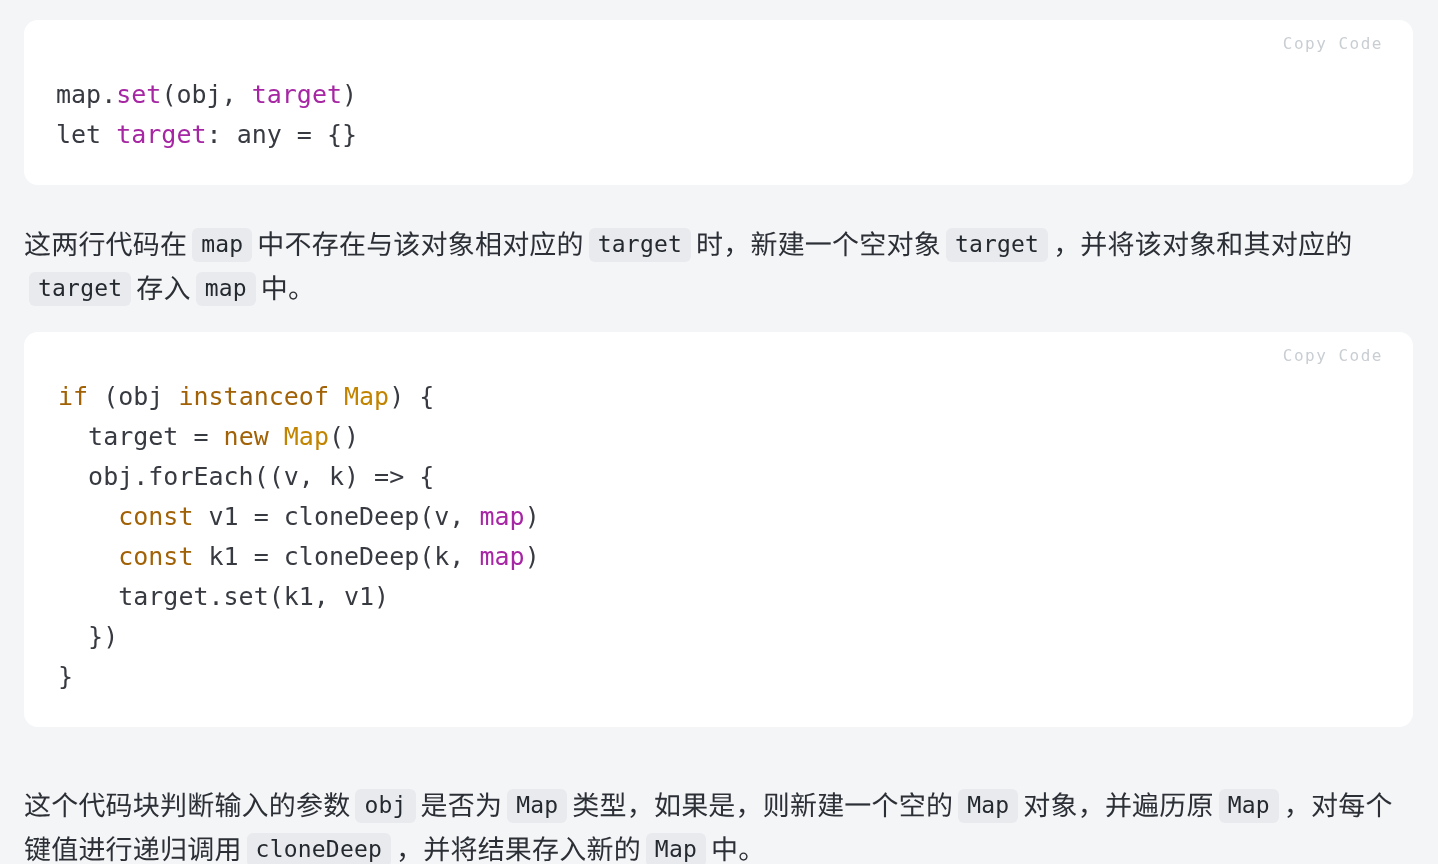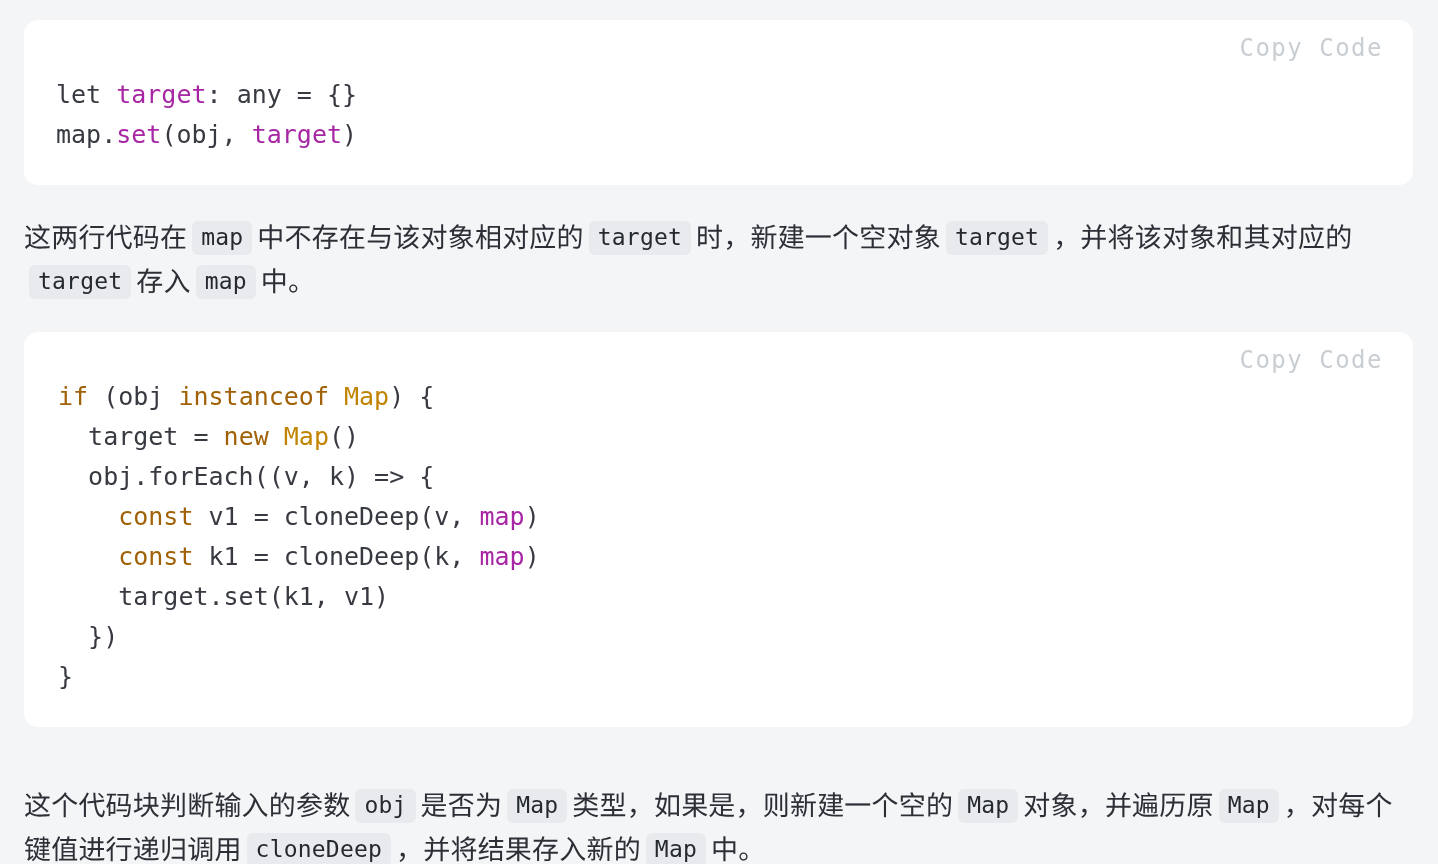--- a/index.html
+++ b/index.html
@@ -31,21 +31,21 @@
     background: #ffffff;
     border-radius: 14px;
     box-sizing: border-box;
   }
 
   .copy-code {
     position: absolute;
     top: 14px;
     right: 30px;
     font-family: "DejaVu Sans Mono", "Liberation Mono", monospace;
-    font-size: 24px;
+    font-size: 16px;
     letter-spacing: 1.5px;
     color: #c9ced3;
     cursor: pointer;
     user-select: none;
     white-space: pre;
     margin-left: 36px;
   }
 
   .code-body {
     font-family: "DejaVu Sans Mono", "Liberation Mono", monospace;
@@ -92,21 +92,21 @@
     position: absolute;
     left: 24px;
     right: 26px;
     font-family: "Liberation Sans", "DejaVu Sans", sans-serif;
     font-size: 27px;
     line-height: 44px;
     color: #2c3036;
     letter-spacing: 0.2px;
     text-align: left;
   }
-  #paragraph-1 { top: 216px; }
+  #paragraph-1 { top: 223px; }
   #paragraph-2 { top: 784px; }
 
   .chip {
     display: inline-block;
     background: #e8eaed;
     color: #24292f;
     border-radius: 6px;
     padding: 1px 9px 3px 9px;
     margin: 0 5px;
     font-family: "DejaVu Sans Mono", "Liberation Mono", monospace;
@@ -128,21 +128,21 @@
     user-select: none;
   }
 </style>
 </head>
 <body>
 
 <div class="page">
 
   <div class="code-card" id="code-block-1">
     <div class="copy-code">Copy Code</div>
-    <pre class="code-body"><span class="code-line"><span class="tok-plain">let </span><span class="tok-var">target</span><span class="tok-plain">: any = {}</span></span><span class="code-line"><span class="tok-plain">map.</span><span class="tok-fn">set</span><span class="tok-plain">(obj, </span><span class="tok-var">target</span><span class="tok-plain">)</span></span></pre>
+    <pre class="code-body"><span class="code-line"><span class="tok-plain">map.</span><span class="tok-fn">set</span><span class="tok-plain">(obj, </span><span class="tok-var">target</span><span class="tok-plain">)</span></span><span class="code-line"><span class="tok-plain">let </span><span class="tok-var">target</span><span class="tok-plain">: any = {}</span></span></pre>
   </div>
 
   <div class="prose" id="paragraph-1"><span>这两行代码在</span><code class="chip">map</code><span>中不存在与该对象相对应的</span><code class="chip">target</code><span>时，新建一个空对象</span><code class="chip">target</code><span>，并将该对象和其对应的</span><code class="chip">target</code><span>存入</span><code class="chip">map</code><span>中。</span></div>
 
   <div class="code-card" id="code-block-2">
     <div class="copy-code">Copy Code</div>
     <pre class="code-body"><span class="code-line"><span class="tok-kw">if</span><span class="tok-plain"> (obj </span><span class="tok-kw">instanceof</span><span class="tok-plain"> </span><span class="tok-cls">Map</span><span class="tok-plain">) {</span></span><span class="code-line"><span class="tok-plain">  target = </span><span class="tok-kw">new</span><span class="tok-plain"> </span><span class="tok-cls">Map</span><span class="tok-plain">()</span></span><span class="code-line"><span class="tok-plain">  obj.forEach((v, k) =&gt; {</span></span><span class="code-line"><span class="tok-plain">    </span><span class="tok-kw">const</span><span class="tok-plain"> v1 = cloneDeep(v, </span><span class="tok-var">map</span><span class="tok-plain">)</span></span><span class="code-line"><span class="tok-plain">    </span><span class="tok-kw">const</span><span class="tok-plain"> k1 = cloneDeep(k, </span><span class="tok-var">map</span><span class="tok-plain">)</span></span><span class="code-line"><span class="tok-plain">    target.set(k1, v1)</span></span><span class="code-line"><span class="tok-plain">  })</span></span><span class="code-line"><span class="tok-plain">}</span></span></pre>
   </div>
 
   <div class="prose" id="paragraph-2"><span>这个代码块判断输入的参数</span><code class="chip">obj</code><span>是否为</span><code class="chip">Map</code><span>类型，如果是，则新建一个空的</span><code class="chip">Map</code><span>对象，并遍历原</span><code class="chip">Map</code><span>，对每个键值进行递归调用</span><code class="chip">cloneDeep</code><span>，并将结果存入新的</span><code class="chip">Map</code><span>中。</span></div>

